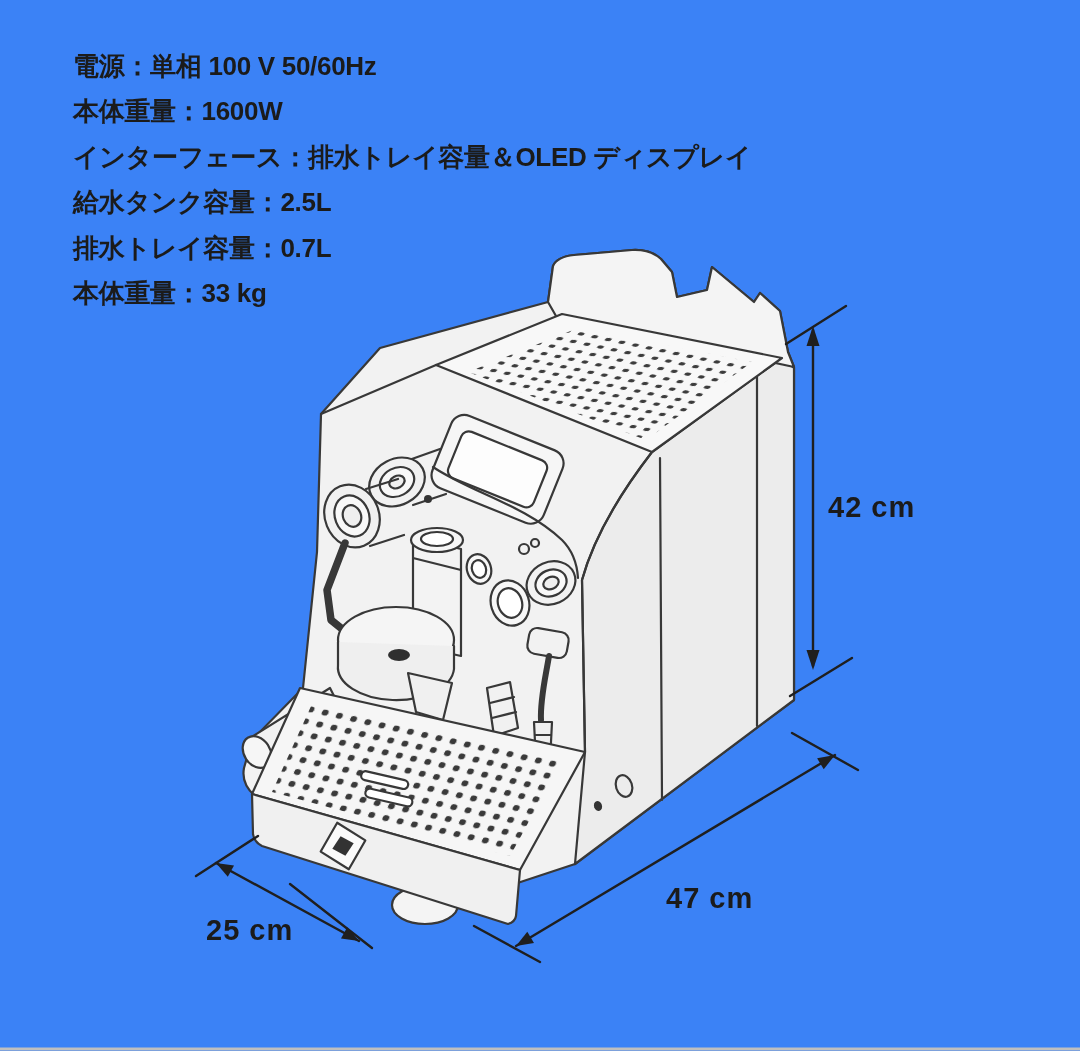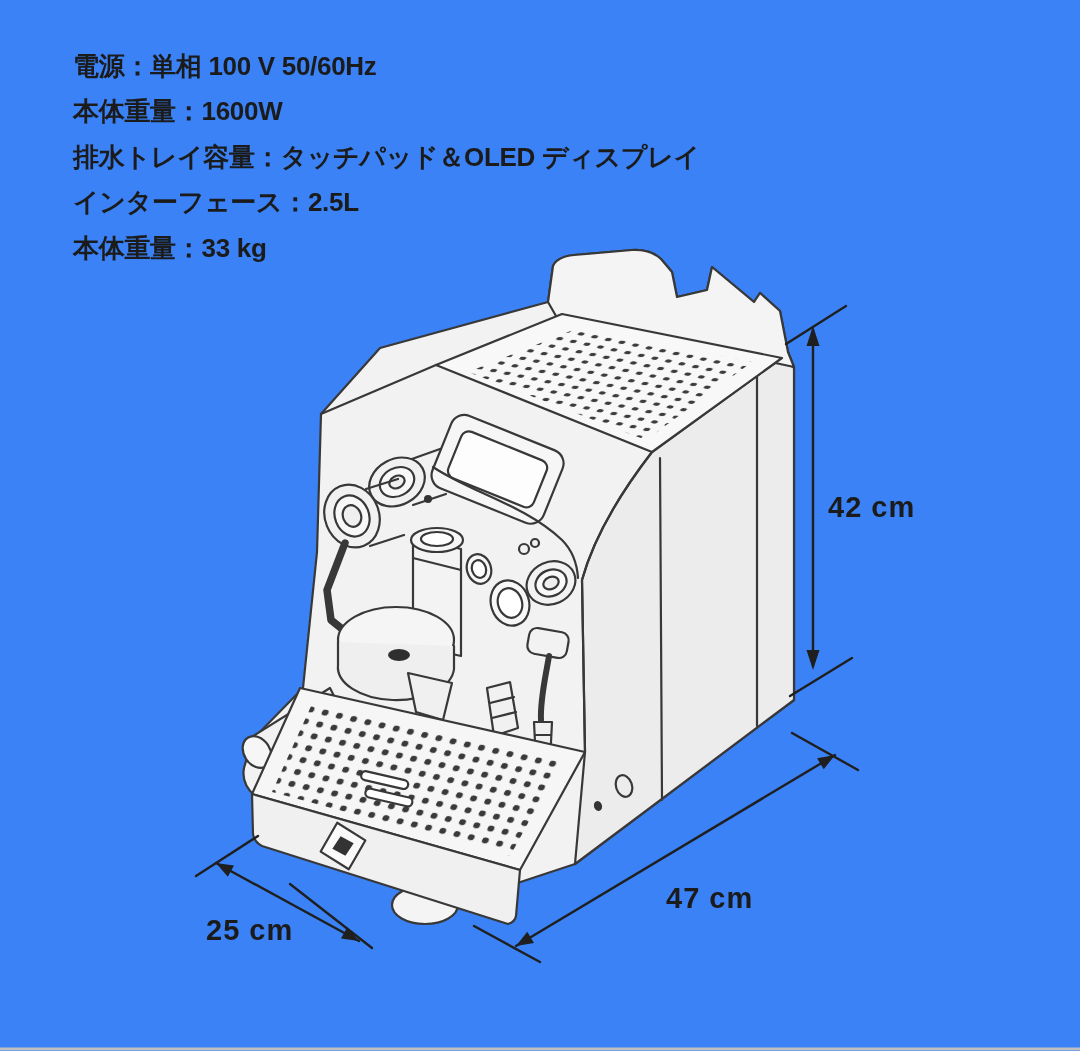--- a/index.html
+++ b/index.html
@@ -25,22 +25,23 @@
   .footer-line{stroke:#bfbfbf;stroke-width:3;}
 </style>
 </head>
 <body>
 
 <div class="canvas">
 
   <div class="specs">
     <div class="spec-line">電源：単相 100 V 50/60Hz</div>
     <div class="spec-line">本体重量：1600W</div>
-    <div class="spec-line">排水トレイ容量：タッチパッド＆OLED ディスプレイ</div>
-    <div class="spec-line">インターフェース：2.5L</div>
+    <div class="spec-line">インターフェース：排水トレイ容量＆OLED ディスプレイ</div>
+    <div class="spec-line">給水タンク容量：2.5L</div>
+    <div class="spec-line">排水トレイ容量：0.7L</div>
     <div class="spec-line">本体重量：33 kg</div>
   </div>
 
   <svg width="1080" height="1051" viewBox="0 0 1080 1051">
     <defs>
       <pattern id="dotsTop" patternUnits="userSpaceOnUse" width="14" height="15" patternTransform="matrix(0.97,0.2,-0.52,0.5,560,318)">
         <circle cx="4" cy="4" r="3" fill="#3c3c3c"></circle>
       </pattern>
       <pattern id="dotsTray" patternUnits="userSpaceOnUse" width="14.5" height="13.5" patternTransform="matrix(0.98,0.22,-0.41,0.88,300,690)">
         <circle cx="4" cy="4" r="3.2" fill="#3a3a3a"></circle>

